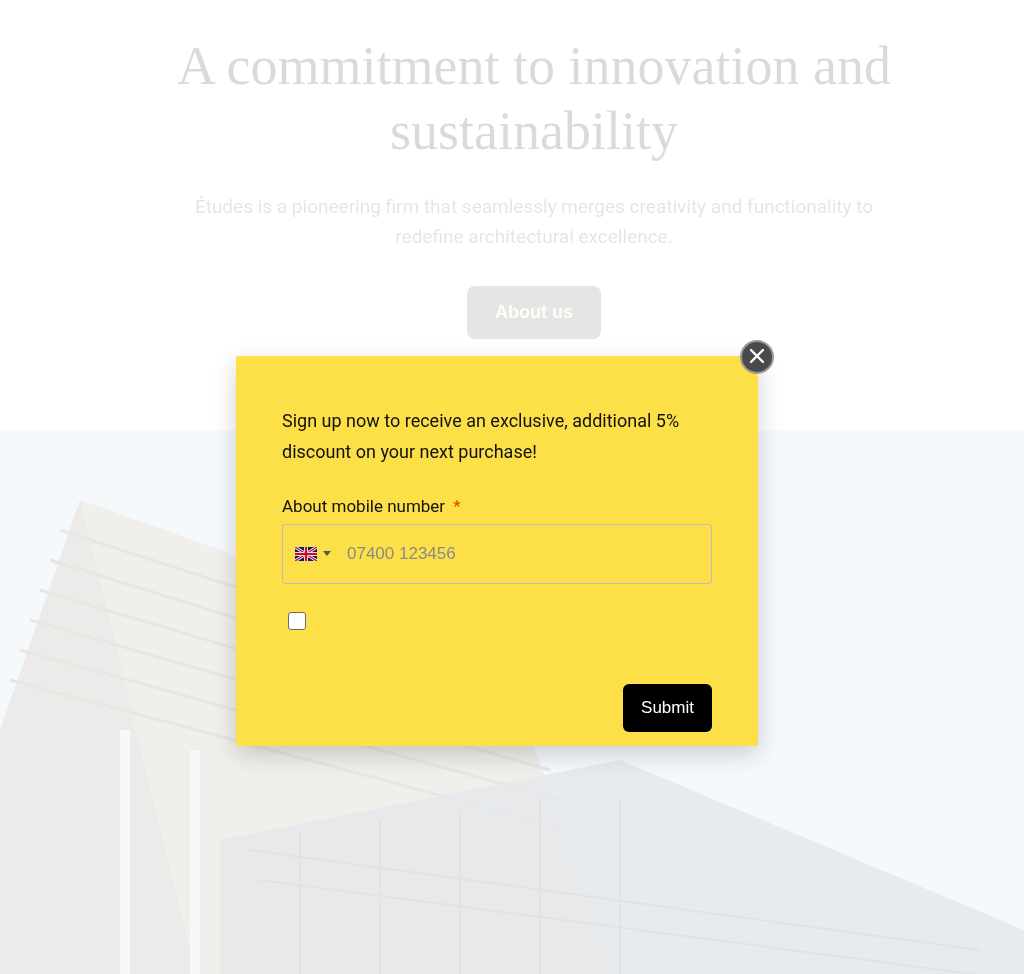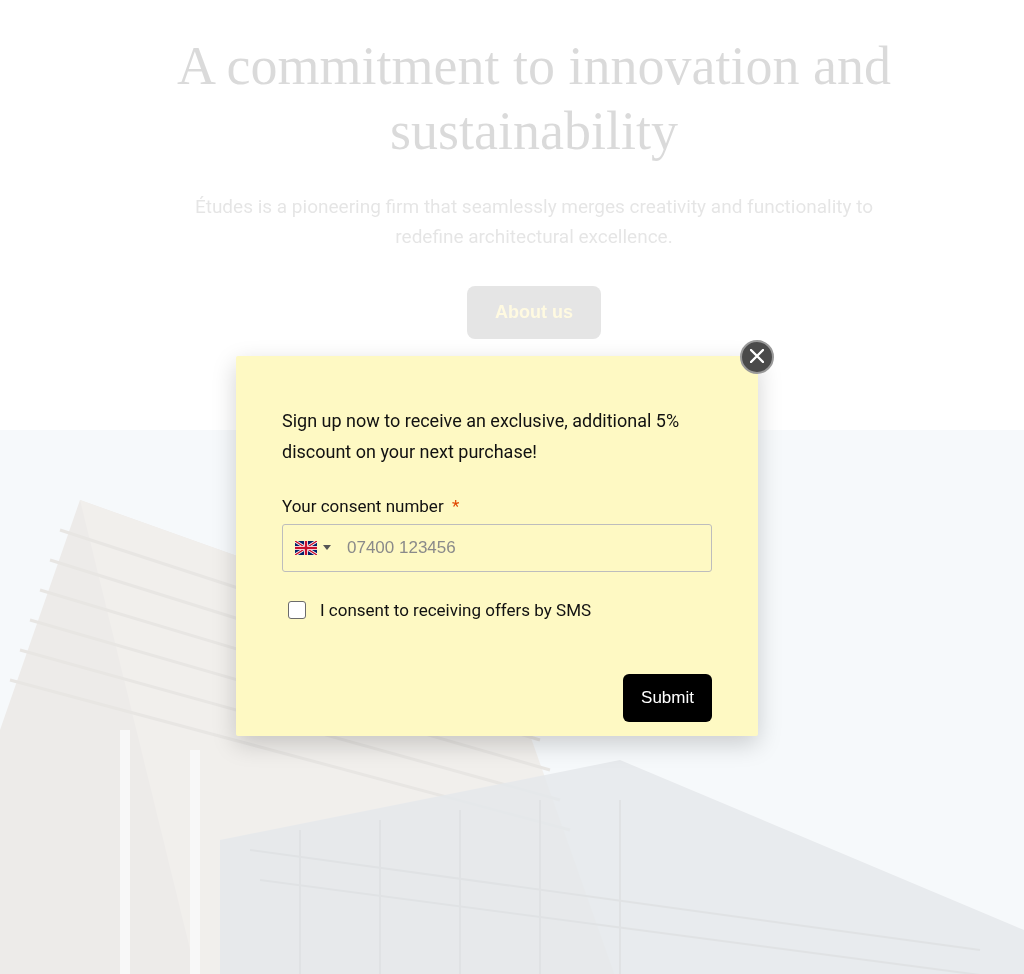--- a/index.html
+++ b/index.html
@@ -41,21 +41,21 @@
       max-width: 720px;
       font-size: 19px;
       line-height: 1.6;
       color: #5f5f5f;
       font-weight: 400;
     }
     .about-btn {
       display: inline-block;
       margin-top: 34px;
       background: #5e5e5e;
-      color: #fde047;
+      color: #fef9c3;
       font-weight: 600;
       font-size: 18px;
       padding: 16px 28px;
       border-radius: 8px;
       border: none;
     }
     .bg-building {
       position: absolute;
       top: 430px;
       left: 0;
@@ -63,21 +63,21 @@
       height: 560px;
       z-index: 0;
       overflow: hidden;
     }
     .bg-building svg { width: 100%; height: 100%; display: block; }
     .modal {
       position: absolute;
       top: 356px;
       left: 236px;
       width: 522px;
-      background: #fef9c3;
+      background: #fde047;
       box-shadow: 0 8px 24px rgba(0,0,0,0.18);
       border-radius: 2px;
       padding: 50px 46px 14px 46px;
       z-index: 10;
     }
     .modal-close {
       position: absolute;
       top: -16px;
       right: -16px;
       width: 34px;
@@ -104,21 +104,21 @@
       font-size: 17px;
       color: #111;
       margin-bottom: 8px;
     }
     .req { color: #e04600; margin-left: 4px; }
     .phone-wrap {
       display: flex;
       align-items: center;
       border: 1px solid #bdbdbd;
       border-radius: 3px;
-      height: 48px;
+      height: 60px;
       padding: 0 10px;
       gap: 8px;
     }
     .flag-btn {
       display: flex;
       align-items: center;
       gap: 6px;
       background: none;
       border: none;
       cursor: pointer;
@@ -225,21 +225,21 @@
     <span>
       <svg viewBox="0 0 14 14">
           <path d="M1 1 L13 13 M13 1 L1 13" stroke="#fff" stroke-width="2.4" stroke-linecap="round"></path>
         </svg>
     </span>
   </button>
 
   <p class="modal-heading">Sign up now to receive an exclusive, additional 5% discount on your next purchase!</p>
 
   <div class="field-label">
-    <span>Your consent number</span>
+    <span>About mobile number</span>
     <span class="req">*</span>
   </div>
 
   <div class="phone-wrap">
     <button class="flag-btn">
       <span class="flag">
         <svg viewBox="0 0 22 14">
           <rect width="22" height="14" fill="#012169"></rect>
           <path d="M0,0 L22,14 M22,0 L0,14" stroke="#fff" stroke-width="3"></path>
           <path d="M0,0 L22,14 M22,0 L0,14" stroke="#C8102E" stroke-width="1.4"></path>
@@ -249,19 +249,18 @@
           <rect y="5.8" width="22" height="2.4" fill="#C8102E"></rect>
         </svg>
       </span>
       <span class="caret-down"></span>
     </button>
     <input class="phone-input" type="tel" placeholder="07400 123456" style="">
   </div>
 
   <div class="consent-row">
     <input type="checkbox" class="consent-box" style="">
-    <label class="consent-label">I consent to receiving offers by SMS</label>
   </div>
 
   <div class="modal-actions">
     <button class="submit-btn">Submit</button>
   </div>
 </div>
 
 </body></html>

